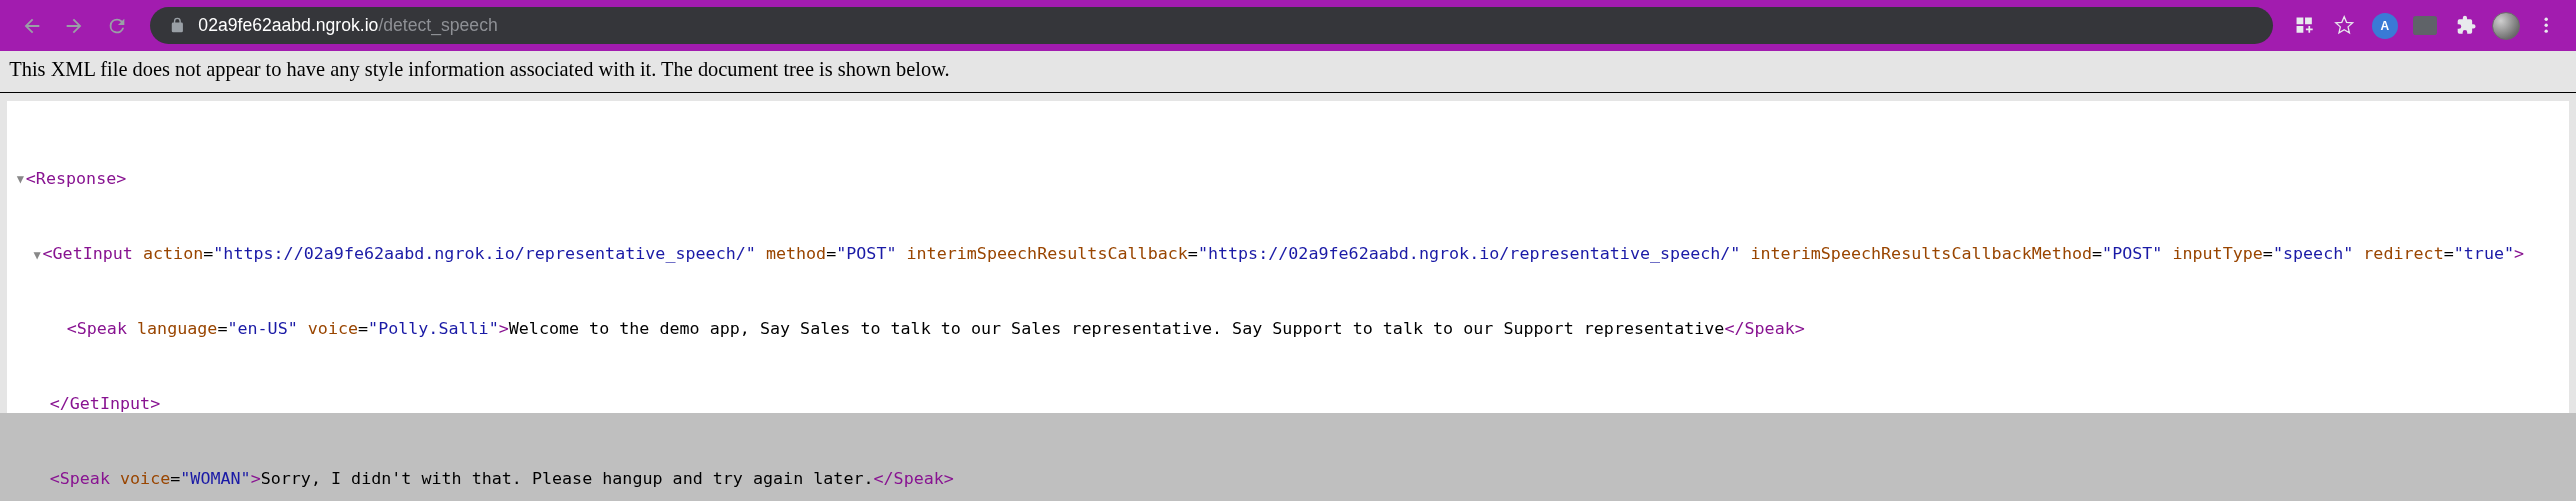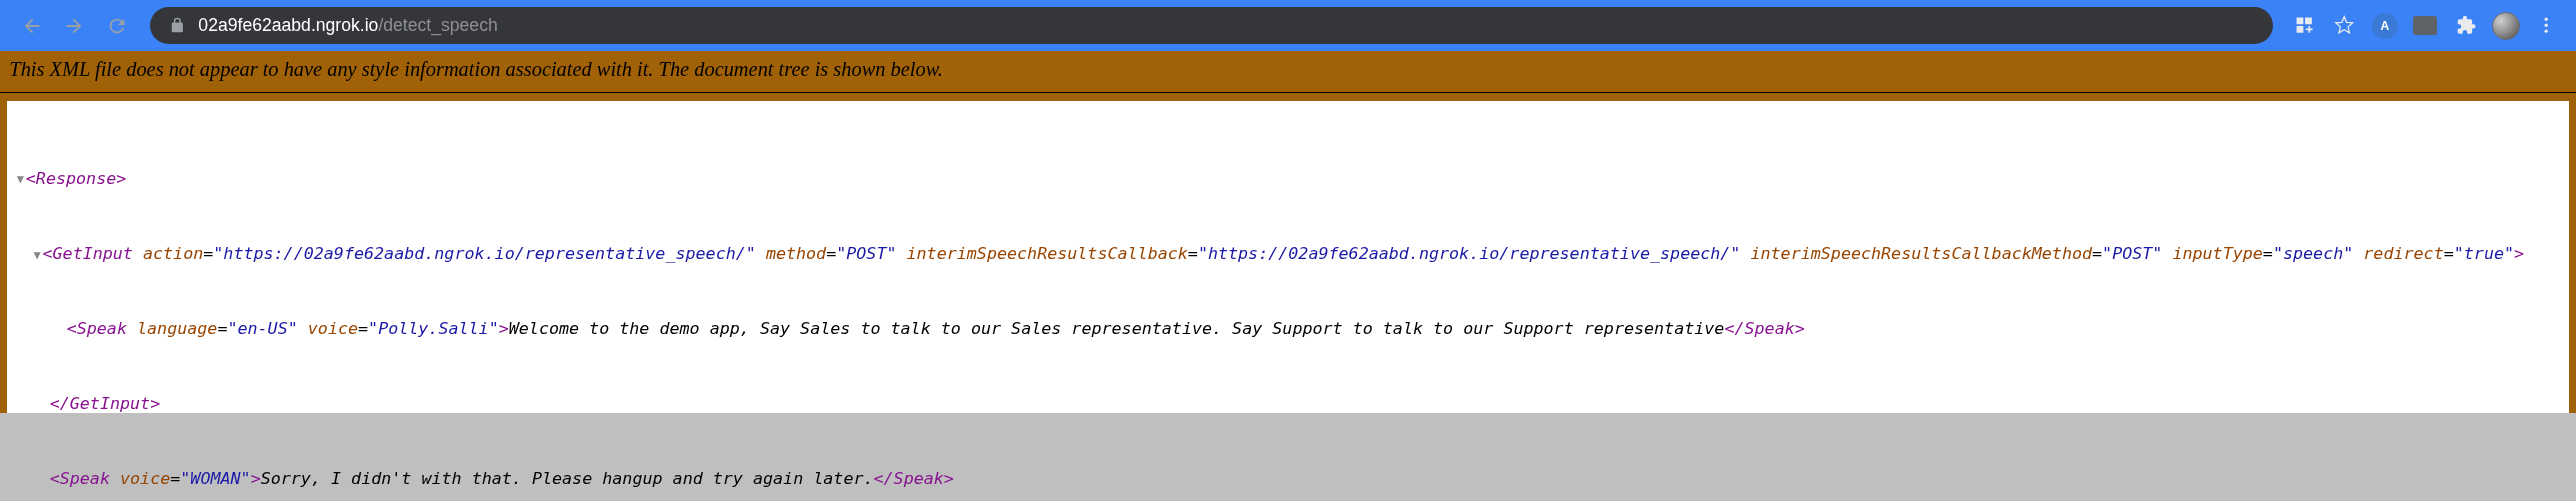--- a/index.html
+++ b/index.html
@@ -8,21 +8,21 @@
     box-sizing: border-box;
   }
   body {
     font-family: -apple-system, BlinkMacSystemFont, "Segoe UI", sans-serif;
     background: #bfbfbf;
     width: 2576px;
     height: 501px;
     overflow: hidden;
   }
   .browser-chrome {
-    background: #3b82f6;
+    background: #a21caf;
     height: 51px;
     display: flex;
     align-items: center;
     padding: 0 13px;
     gap: 5.6px;
   }
   .nav-btn {
     width: 37px;
     height: 37px;
     display: flex;
@@ -105,22 +105,21 @@
     border-radius: 2.8px;
   }
   .avatar {
     width: 28px;
     height: 28px;
     border-radius: 50%;
     background: radial-gradient(circle at 30% 30%, #cfcfcf, #4a4a4a);
     border: 1.9px solid #6b6b6b;
   }
   .page-body {
-    background: #a16207;
-    font-style: italic;
+    background: #e5e5e5;
   }
   .notice {
     padding: 7.4px 9.3px 11px 9.3px;
     font-family: "Times New Roman", Times, serif;
     font-size: 20.4px;
     color: #000;
     border-bottom: 1.9px solid #000;
     margin-bottom: 5.6px;
   }
   .xml-viewer {

